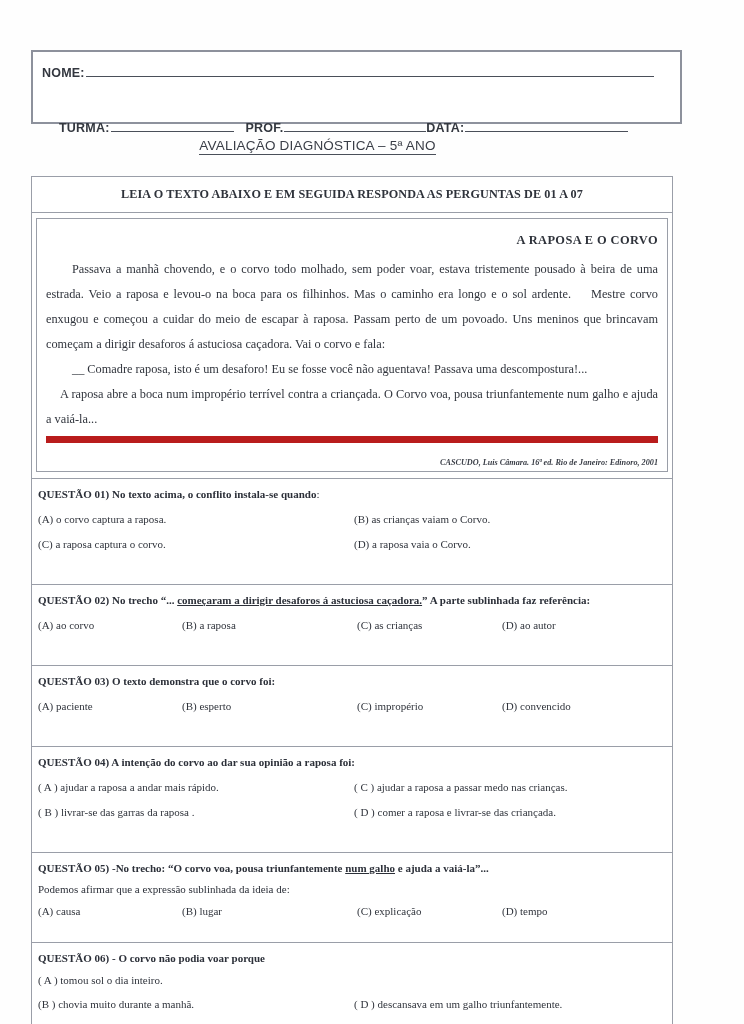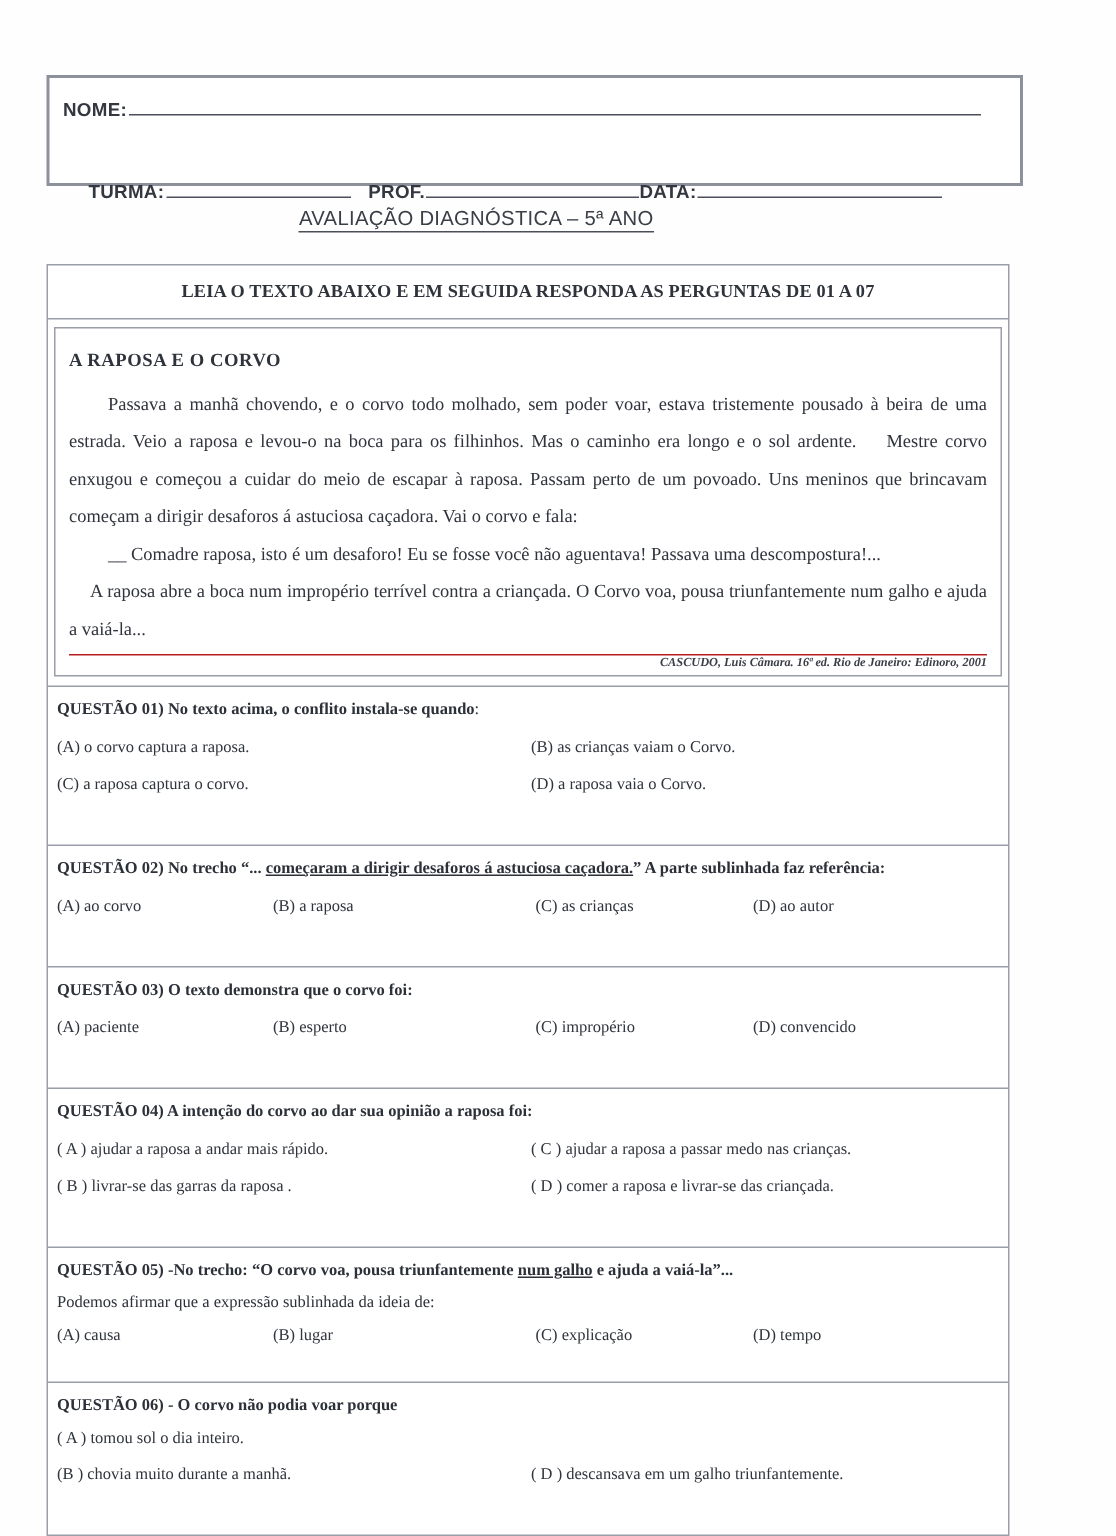--- a/index.html
+++ b/index.html
@@ -108,21 +108,21 @@
   }
 
   
   .passage-band { padding: 5px 4px 6px 4px; }
   .passage-box {
     border: 1px solid #9a9ea8;
     box-sizing: border-box;
     padding: 12px 9px 4px 9px;
   }
   .passage-title {
-    text-align: left;
+    text-align: right;
     font-weight: bold;
     font-size: 12.4px;
     letter-spacing: .4px;
     margin: 2px 0 9px 0;
     color: #2f333b;
   }
   .passage-body {
     font-size: 12.3px;
     line-height: 25px;
     text-align: justify;
@@ -132,22 +132,22 @@
   .indent { display: inline-block; width: 26px; }
   .indent-sm { display: inline-block; width: 14px; }
   .sp-wide { display: inline-block; width: 20px; }
   .citation {
     margin-top: 4px;
     text-align: right;
     font-style: italic;
     font-weight: bold;
     font-size: 8.2px;
     color: #3a3e47;
-    border-top: 1px solid #b91c1c;
-    padding-top: 0;
+    border-top: 7px solid #b91c1c;
+    padding-top: 15px;
   }
 
   
   .question {
     padding: 7px 7px 9px 6px;
     font-size: 11px;
     color: #30343c;
   }
   .q-stem {
     font-weight: bold;

